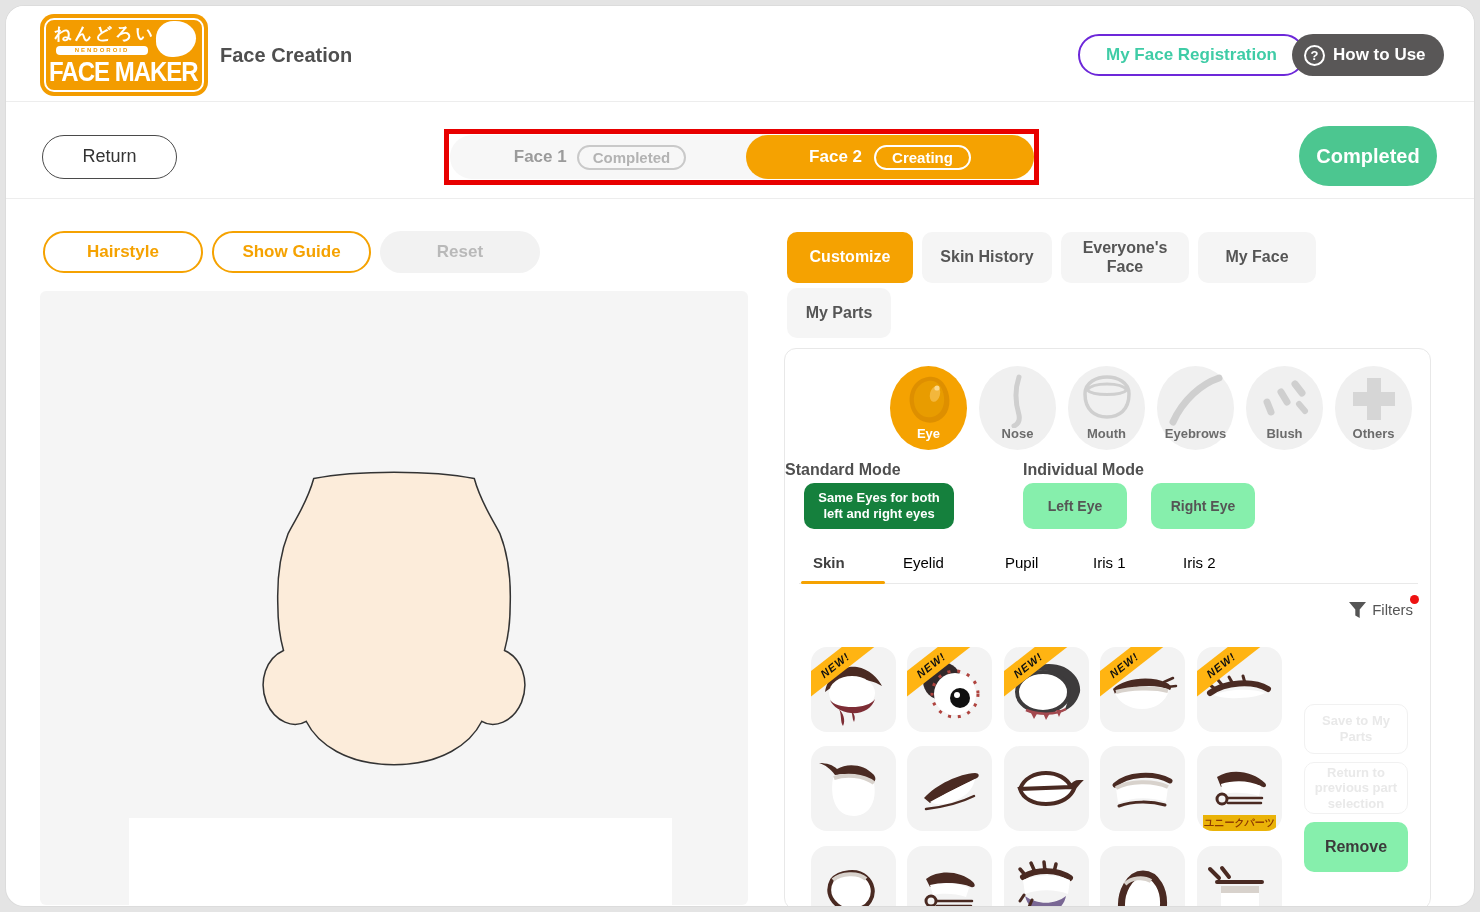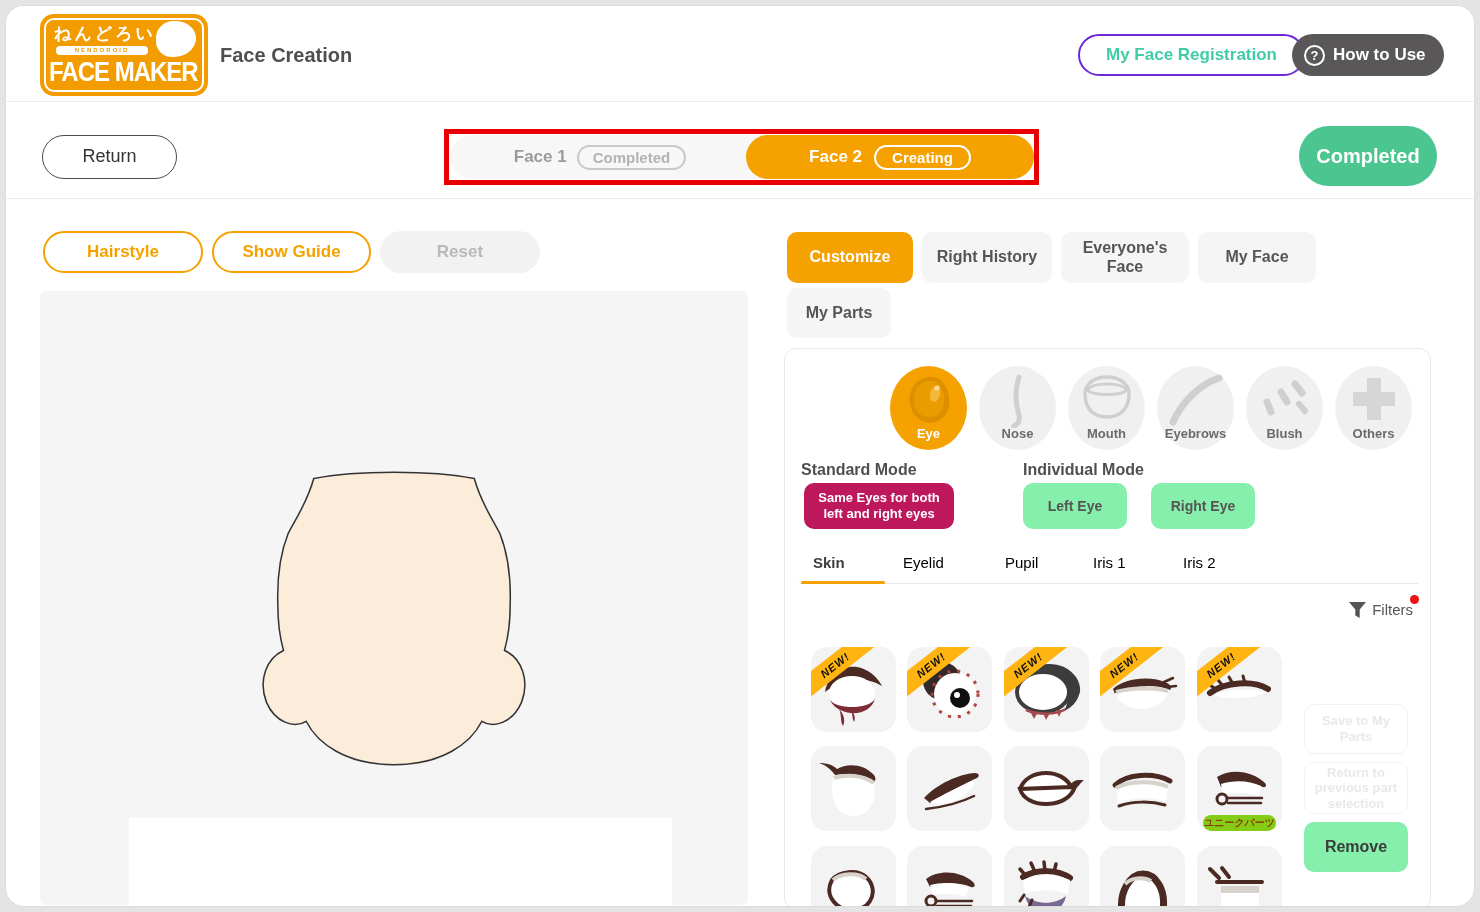--- a/index.html
+++ b/index.html
@@ -48,33 +48,33 @@
   .ptab.row2 { top:282px; height:50px; }
   
   .card { position:absolute; left:778px; top:342px; width:647px; height:562px; background:#fff; border:1px solid #e8e8e8; border-radius:12px; }
   .cat { position:absolute; top:17px; width:77px; height:84px; border-radius:50%; background:#f0f0f0; }
   .cat.active { background:#F5A201; }
   .cat .cat-label { position:absolute; left:0; right:0; bottom:9px; text-align:center; font-size:13px; font-weight:bold; color:#6b6b6b; line-height:1.05; }
   .cat.active .cat-label { color:#fff; }
   .cat svg { position:absolute; left:50%; top:8px; transform:translateX(-50%); }
   .cat.two-line svg { top:6px; }
   .mode-title { position:absolute; font-size:16px; font-weight:bold; color:#4f4f4f; }
-  .btn-same { position:absolute; left:19px; top:134px; width:150px; height:46px; background:#be185d; border-radius:10px; color:#fff; font-size:13px; font-weight:bold; text-align:center; display:flex; align-items:center; justify-content:center; line-height:1.2; padding:0 6px; }
+  .btn-same { position:absolute; left:19px; top:134px; width:150px; height:46px; background:#15803d; border-radius:10px; color:#fff; font-size:13px; font-weight:bold; text-align:center; display:flex; align-items:center; justify-content:center; line-height:1.2; padding:0 6px; }
   .btn-eye { position:absolute; top:134px; width:104px; height:46px; background:#86efac; border-radius:10px; color:#555; font-size:14px; font-weight:bold; text-align:center; line-height:46px; }
   .subtab { position:absolute; top:205px; font-size:15px; color:#000000; }
   .subtab.active { color:#3f3f3f; font-weight:bold; }
   .subtab-line { position:absolute; left:14px; top:234px; width:619px; height:1px; background:#e9e9e9; }
   .subtab-underline { position:absolute; left:16px; top:232px; width:84px; height:3px; background:#F5A201; border-radius:2px; }
   .filters { position:absolute; right:17px; top:252px; display:flex; align-items:center; gap:6px; color:#555; font-size:15px; }
   .red-dot { position:absolute; left:625px; top:246px; width:9px; height:9px; border-radius:50%; background:#ee1111; }
   .tile { position:absolute; width:85px; height:85px; background:#f3f3f3; border-radius:16px; overflow:hidden; }
   .tile svg { position:absolute; inset:0; }
   .badge-new { position:absolute; left:-22px; top:8px; width:92px; height:20px; background:#FFB412; transform:rotate(-38deg); text-align:center; }
   .badge-new span { font-size:11px; font-weight:800; font-style:italic; color:#111; line-height:20px; letter-spacing:1px; }
-  .badge-unique { position:absolute; left:6px; bottom:0px; width:73px; height:16px; background:#84cc16; border-radius:8px; text-align:center; }
+  .badge-unique { position:absolute; left:6px; bottom:0px; width:73px; height:16px; background:#eab308; border-radius:0; text-align:center; }
   .badge-unique span { font-size:10px; font-weight:bold; color:#8c3a00; line-height:16px; display:block; }
   .act { position:absolute; left:519px; width:104px; border-radius:10px; font-weight:bold; text-align:center; display:flex; align-items:center; justify-content:center; line-height:1.2; }
   .act.disabled { border:1px solid #f1f1f1; color:#e9e9e9; background:#fff; font-size:13px; }
   .act.enabled { background:#86efac; color:#3b3b3b; font-size:16px; }
 </style>
 </head>
 <body>
 
 <div class="window">
 
@@ -132,21 +132,21 @@
                C 130,319 99,297 87,273
                C 74,281 54,274 45,253
                C 36,230 45,206 63,198
                C 59,184 57,168 57,150
                C 56,120 60,94 68,74
                C 76,58 88,42 95,16 Z" fill="#FCECDA" stroke="#333" stroke-width="1.6"></path>
     </svg>
   </div>
 
   <div class="ptab active" style="left:781px;width:126px;">Customize</div>
-  <div class="ptab idle" style="left:916px;width:130px;">Right History</div>
+  <div class="ptab idle" style="left:916px;width:130px;">Skin History</div>
   <div class="ptab idle" style="left:1055px;width:128px;padding:0 22px;">Everyone's Face</div>
   <div class="ptab idle" style="left:1192px;width:118px;">My Face</div>
   <div class="ptab idle row2" style="left:781px;width:104px;">My Parts</div>
 
   <div class="card">
 
 
     <div class="cat active" style="left:105px;">
       <svg width="46" height="52" viewBox="0 0 46 52">
         <path d="M22,3 C9,5 2,17 4,30 C6,43 17,51 29,48 C40,45 45,34 43,22 C41,10 33,1 22,3 Z" fill="#DE8F00"></path>
@@ -189,21 +189,21 @@
       <div class="cat-label">Blush</div>
     </div>
 
     <div class="cat" style="left:550px;">
       <svg width="50" height="50" viewBox="0 0 50 50">
         <path d="M18,4 h14 v14 h14 v14 h-14 v14 h-14 v-14 h-14 v-14 h14 z" fill="#d6d6d6"></path>
       </svg>
       <div class="cat-label">Others</div>
     </div>
 
-    <div class="mode-title" style="left:16px;top:112px;">Standard Mode</div>
+    <div class="mode-title" style="left:0;top:112px;">Standard Mode</div>
     <div class="mode-title" style="left:238px;top:112px;">Individual Mode</div>
     <div class="btn-same">Same Eyes for both left and right eyes</div>
     <div class="btn-eye" style="left:238px;">Left Eye</div>
     <div class="btn-eye" style="left:366px;">Right Eye</div>
 
     <div class="subtab active" style="left:28px;">Skin</div>
     <div class="subtab" style="left:118px;">Eyelid</div>
     <div class="subtab" style="left:220px;">Pupil</div>
     <div class="subtab" style="left:308px;">Iris 1</div>
     <div class="subtab" style="left:398px;">Iris 2</div>

